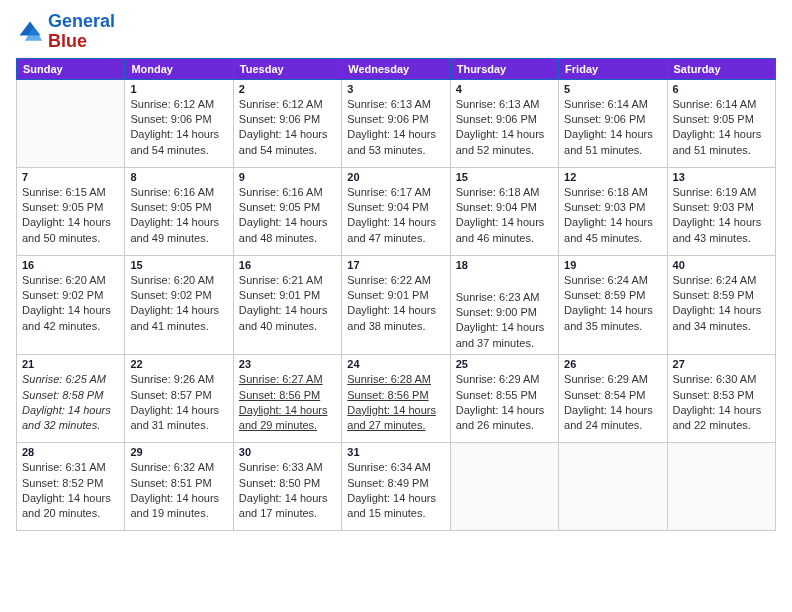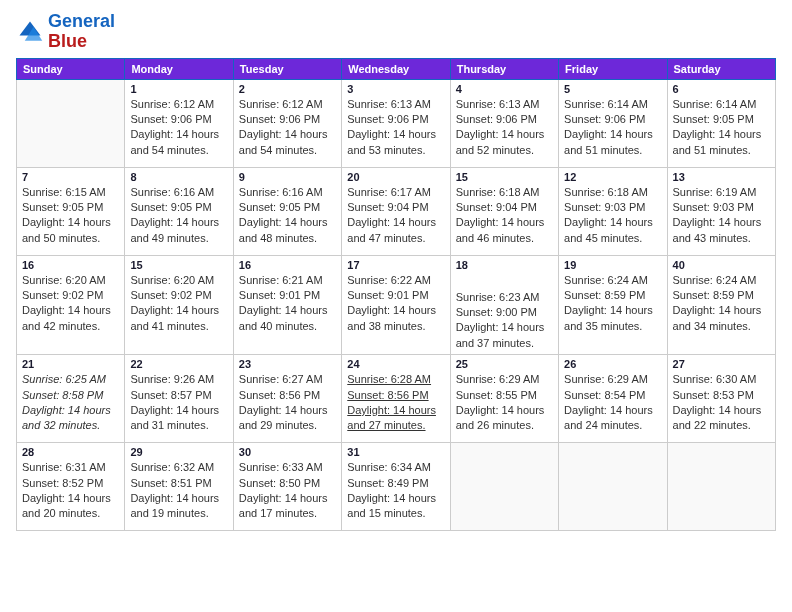--- a/index.html
+++ b/index.html
@@ -285,21 +285,21 @@
           </td>
           <td>
             <span class="day-number">22</span>
             <div class="cell-info" style="white-space: pre-line;">Sunrise: 9:26 AM
 Sunset: 8:57 PM
 Daylight: 14 hours
 and 31 minutes.</div>
           </td>
           <td>
             <span class="day-number">23</span>
-            <div class="cell-info" style="white-space: pre-line;">Sunrise: 6:27 AM
+            <div class="cell-info" style="white-space: pre-line; text-decoration: underline;">Sunrise: 6:27 AM
 Sunset: 8:56 PM
 Daylight: 14 hours
 and 29 minutes.</div>
           </td>
           <td>
             <span class="day-number">24</span>
             <div class="cell-info" style="white-space: pre-line; text-decoration: underline;">Sunrise: 6:28 AM
 Sunset: 8:56 PM
 Daylight: 14 hours
 and 27 minutes.</div>

